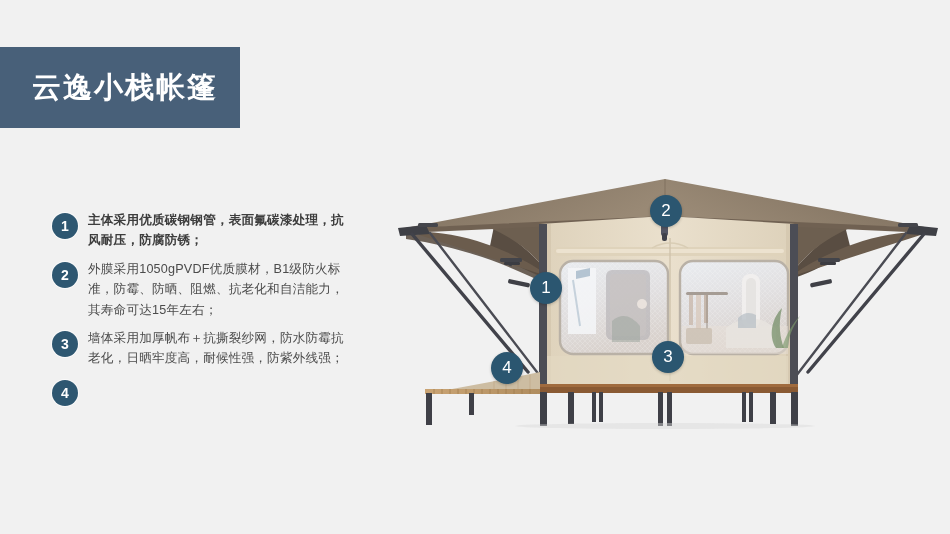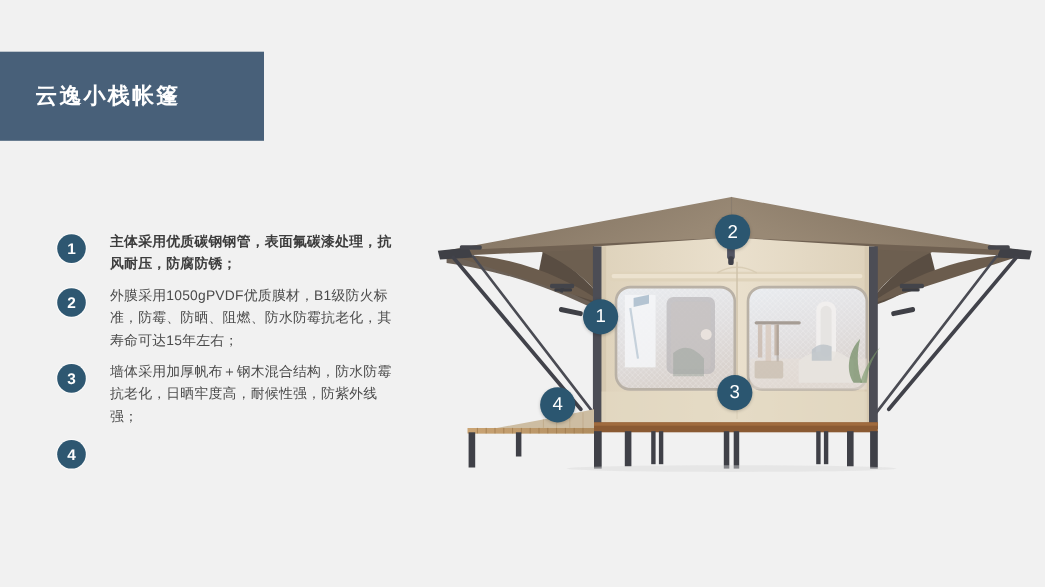--- a/index.html
+++ b/index.html
@@ -29,21 +29,21 @@
     width: 240px;
     height: 81px;
     background: #486079;
     display: flex;
     align-items: center;
     box-sizing: border-box;
     padding-left: 32px;
   }
   .title-banner .title-text {
     color: #ffffff;
-    font-size: 20px;
+    font-size: 29px;
     font-weight: bold;
     letter-spacing: 2px;
     line-height: 1;
     white-space: nowrap;
   }
 
   
   .feature-list {
     position: absolute;
     left: 52px;
@@ -64,21 +64,21 @@
     color: #ffffff;
     font-size: 14px;
     font-weight: bold;
     display: flex;
     align-items: center;
     justify-content: center;
     margin-top: 3px;
     box-shadow: 0 0 0 1px rgba(255,255,255,0.65);
   }
   .feature-text {
-    margin-left: 22px;
+    margin-left: 10px;
     color: #4b4b4b;
     font-size: 12.6px;
     line-height: 1.62;
     letter-spacing: 0.2px;
     width: 258px;
   }
   .feature-text.bold {
     font-weight: bold;
     color: #3d3d3d;
   }
@@ -128,26 +128,26 @@
 
   <div class="feature-list">
 
     <div class="feature-item">
       <div class="badge">1</div>
       <div class="feature-text bold">主体采用优质碳钢钢管，表面氟碳漆处理，抗风耐压，防腐防锈；</div>
     </div>
 
     <div class="feature-item">
       <div class="badge">2</div>
-      <div class="feature-text">外膜采用1050gPVDF优质膜材，B1级防火标准，防霉、防晒、阻燃、防水防霉抗老化，其寿命可达15年左右；</div>
+      <div class="feature-text">外膜采用1050gPVDF优质膜材，B1级防火标准，防霉、防晒、阻燃、抗老化和自洁能力，其寿命可达15年左右；</div>
     </div>
 
     <div class="feature-item">
       <div class="badge">3</div>
-      <div class="feature-text">墙体采用加厚帆布＋钢木混合结构，防水防霉抗老化，日晒牢度高，耐候性强，防紫外线强；</div>
+      <div class="feature-text">墙体采用加厚帆布＋抗撕裂纱网，防水防霉抗老化，日晒牢度高，耐候性强，防紫外线强；</div>
     </div>
 
     <div class="feature-item">
       <div class="badge">4</div>
     </div>
 
   </div>
 
   <div class="tent-figure">
     <svg viewBox="0 0 560 255" xmlns="http://www.w3.org/2000/svg">

